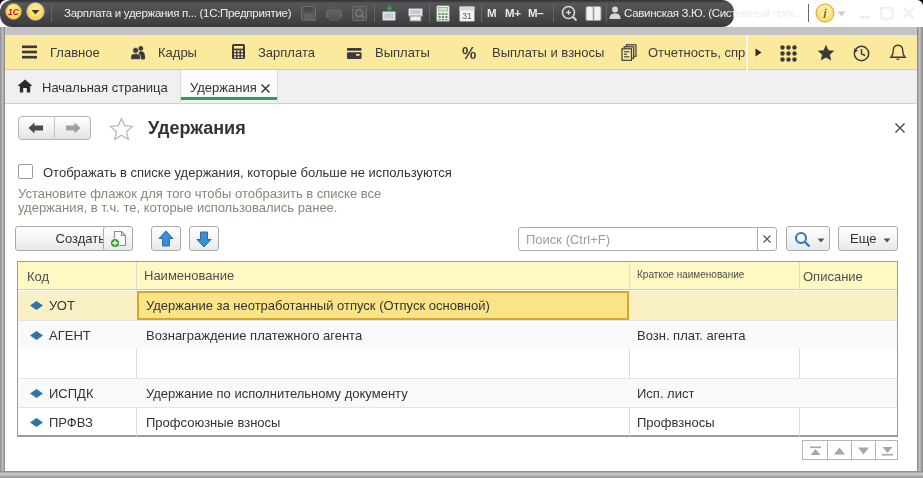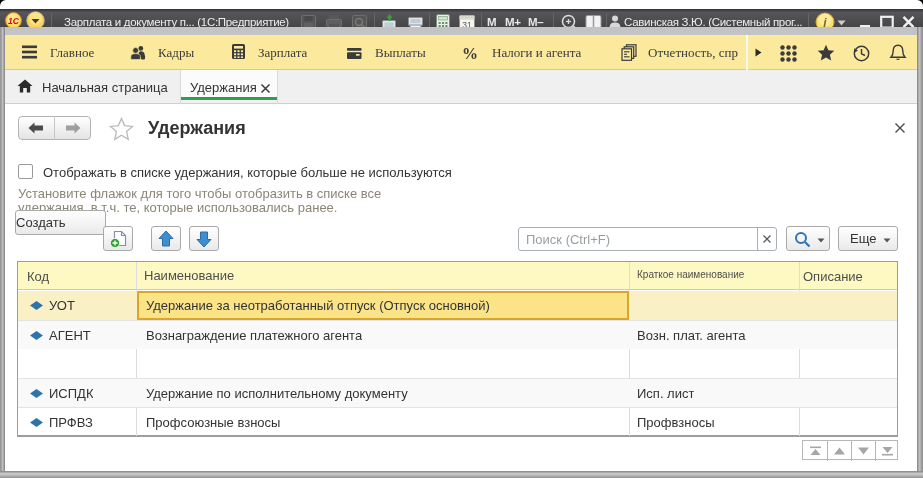--- a/index.html
+++ b/index.html
@@ -1,27 +1,27 @@
 <!DOCTYPE html>
 <html><head>
 <meta charset="utf-8">
 <style>
 * { margin:0; padding:0; box-sizing:border-box; }
 html,body { width:923px; height:478px; overflow:hidden; background:#000; }
 body { font-family:"Liberation Sans", sans-serif; position:relative; }
 #win { position:absolute; left:0; top:0; width:923px; height:478px; background:#fff; border-radius:6px 6px 0 0; overflow:hidden; }
 
-#titlebar { position:absolute; left:0; top:9px; width:923px; height:27px; background:linear-gradient(#303030 0,#56565a 12%,#4c4c4e 45%,#404042 85%,#363638 100%); }
+#titlebar { position:absolute; left:0; top:0; width:734px; height:27px; background:linear-gradient(#303030 0,#56565a 12%,#4c4c4e 45%,#404042 85%,#363638 100%);border-radius:12px; }
 .ttxt { position:absolute; top:7px; font-size:11.5px; letter-spacing:-0.3px; color:#eeeeee; white-space:nowrap; }
 .tico { position:absolute; top:4px; }
 .tsep { position:absolute; top:4px; width:1px; height:18px; background:#666; }
 
 #grayband { position:absolute; left:0; top:27px; width:923px; height:8px; background:#c3c3c5; }
 
-#menubar { position:absolute; left:0; top:35px; width:923px; height:35px; background:#fbe99d; border-bottom:1px solid #d9cb82;font-family:Liberation Serif, serif; }
+#menubar { position:absolute; left:0; top:35px; width:923px; height:35px; background:#fbe99d; border-bottom:1px solid #d9cb82; }
 .mtxt { position:absolute; top:10px; font-size:13px; color:#3b3b3b; white-space:nowrap; }
 .mico { position:absolute; }
 
 #tabbar { position:absolute; left:5px; top:70px; width:912px; height:34px; background:#f0f0f0; border-bottom:1px solid #d0d0d0; }
 
 #content { position:absolute; left:5px; top:104px; width:912px; height:367px; background:#fff; }
 .btn { position:absolute; background:linear-gradient(#ffffff,#f2f2f2 60%,#e9e9e9); border:1px solid #aaaaaa; border-radius:3px;text-align:center; }
 .cell { position:absolute; white-space:nowrap; overflow:hidden; }
 svg { display:block; }
 </style>
@@ -35,21 +35,21 @@
       <circle cx="8.5" cy="7" r="5.8" fill="#ffe98e" opacity="0.8"></circle>
       <text x="8.5" y="11.8" font-size="8.5" font-weight="bold" fill="#cc1111" text-anchor="middle" font-style="italic">1С</text>
     </svg>
 
     <svg class="tico" style="left:26px;top:2px" width="19" height="19" viewBox="0 0 19 19">
       <circle cx="9.5" cy="9.5" r="8.7" fill="#fdd25a" stroke="#b8b8b8" stroke-width="1"></circle>
       <circle cx="9.5" cy="7.5" r="6.5" fill="#fee488" opacity="0.9"></circle>
       <path d="M5.5 8 L13.5 8 L9.5 12.5 Z" fill="#4a3a1a"></path>
     </svg>
     <div class="tsep" style="left:51px"></div>
-    <div class="ttxt" style="left:64px">Зарплата и документу п...  (1С:Предприятие)</div>
+    <div class="ttxt" style="left:64px">Зарплата и удержания п...  (1С:Предприятие)</div>
 
     <svg class="tico" style="left:300px;top:5px" width="17" height="17" viewBox="0 0 17 17">
       <rect x="1.5" y="1.5" width="14" height="14" rx="1" fill="#565656" stroke="#6e6e6e"></rect>
       <rect x="4.5" y="2" width="8" height="5" fill="#494949"></rect>
       <rect x="4" y="9" width="9" height="7" fill="#616161"></rect>
     </svg>
     <svg class="tico" style="left:325px;top:5px" width="18" height="17" viewBox="0 0 18 17">
       <rect x="4" y="1" width="10" height="4" fill="#585858"></rect>
       <rect x="1.5" y="5.5" width="15" height="7" rx="1" fill="#5e5e5e" stroke="#6e6e6e"></rect>
       <rect x="4" y="10" width="10" height="6" fill="#555"></rect>
@@ -173,21 +173,21 @@
       </g>
     </svg>
     <div class="mtxt" style="left:258px">Зарплата</div>
     <svg class="mico" style="left:347px;top:13px" width="15" height="11" viewBox="0 0 15 11">
       <rect x="0" y="0" width="14.5" height="2.7" rx="0.8" fill="#3b3b3b"></rect>
       <rect x="0" y="4.3" width="14.5" height="6.7" rx="1" fill="#3b3b3b"></rect>
       <rect x="9" y="6" width="3.6" height="1.7" fill="#fbe99d"></rect>
     </svg>
     <div class="mtxt" style="left:375px">Выплаты</div>
     <div class="mtxt" style="left:462px;font-size:16px;font-weight:bold">%</div>
-    <div class="mtxt" style="left:492px">Налоги и агента</div>
+    <div class="mtxt" style="left:492px">Выплаты и взносы</div>
     <svg class="mico" style="left:621px;top:9px" width="16" height="17" viewBox="0 0 16 17">
       <g fill="#fbe99d" stroke="#3b3b3b" stroke-width="1.2">
         <rect x="5.5" y="0.8" width="9.5" height="11.5"></rect>
         <rect x="3.2" y="2.8" width="9.5" height="11.5"></rect>
         <rect x="1" y="4.8" width="9.5" height="11.5"></rect>
       </g>
       <g stroke="#3b3b3b" stroke-width="1.1">
         <line x1="3" y1="7.8" x2="8.5" y2="7.8"></line>
           <line x1="3" y1="10.3" x2="6" y2="10.3"></line>
           <line x1="3" y1="12.8" x2="8.5" y2="12.8"></line>
@@ -255,21 +255,21 @@
     <div style="position:absolute;left:143px;top:14px;font-size:18px;font-weight:bold;color:#333">Удержания</div>
     <svg style="position:absolute;left:889px;top:18px" width="12" height="12" viewBox="0 0 12 12">
       <path d="M1.5 1.5 L10.5 10.5 M10.5 1.5 L1.5 10.5" stroke="#4a4a4a" stroke-width="1.4"></path>
     </svg>
 
     <div style="position:absolute;left:13px;top:60px;width:15px;height:15px;background:#fff;border:1px solid #9b9b9b;border-radius:2px"></div>
     <div style="position:absolute;left:38px;top:61px;font-size:13px;color:#333;white-space:nowrap">Отображать в списке удержания, которые больше не используются</div>
     <div style="position:absolute;left:13px;top:82px;font-size:13px;color:#8a8576;white-space:nowrap">Установите флажок для того чтобы отобразить в списке все</div>
     <div style="position:absolute;left:13px;top:96px;font-size:13px;color:#8a8576;white-space:nowrap">удержания, в т.ч. те, которые использовались ранее.</div>
 
-    <div class="btn" style="left:10px;top:106px;width:91px;height:25px;text-align:left;font-size:13px;color:#333;line-height:23px">Создать</div>
+    <div class="btn" style="left:10px;top:122px;width:91px;height:25px;text-align:right;font-size:13px;color:#333;line-height:23px">Создать</div>
     <div class="btn" style="left:98px;top:122px;width:30px;height:25px">
       <svg style="position:absolute;left:5px;top:3px" width="19" height="19" viewBox="0 0 19 19">
         <path d="M5.5 1.5 L12.5 1.5 L16.5 5.5 L16.5 15.5 L5.5 15.5 Z" fill="#fff" stroke="#7e93ab" stroke-width="1.2"></path>
         <path d="M12.5 1.5 L12.5 5.5 L16.5 5.5" fill="none" stroke="#7e93ab" stroke-width="1.2"></path>
         <circle cx="6" cy="13" r="4.6" fill="#2fa32f" stroke="#fff" stroke-width="0.8"></circle>
         <path d="M6 10.5 L6 15.5 M3.5 13 L8.5 13" stroke="#fff" stroke-width="1.3"></path>
       </svg>
     </div>
     <div class="btn" style="left:146px;top:122px;width:30px;height:25px">
       <svg style="position:absolute;left:5px;top:3px" width="18" height="18" viewBox="0 0 18 18">

